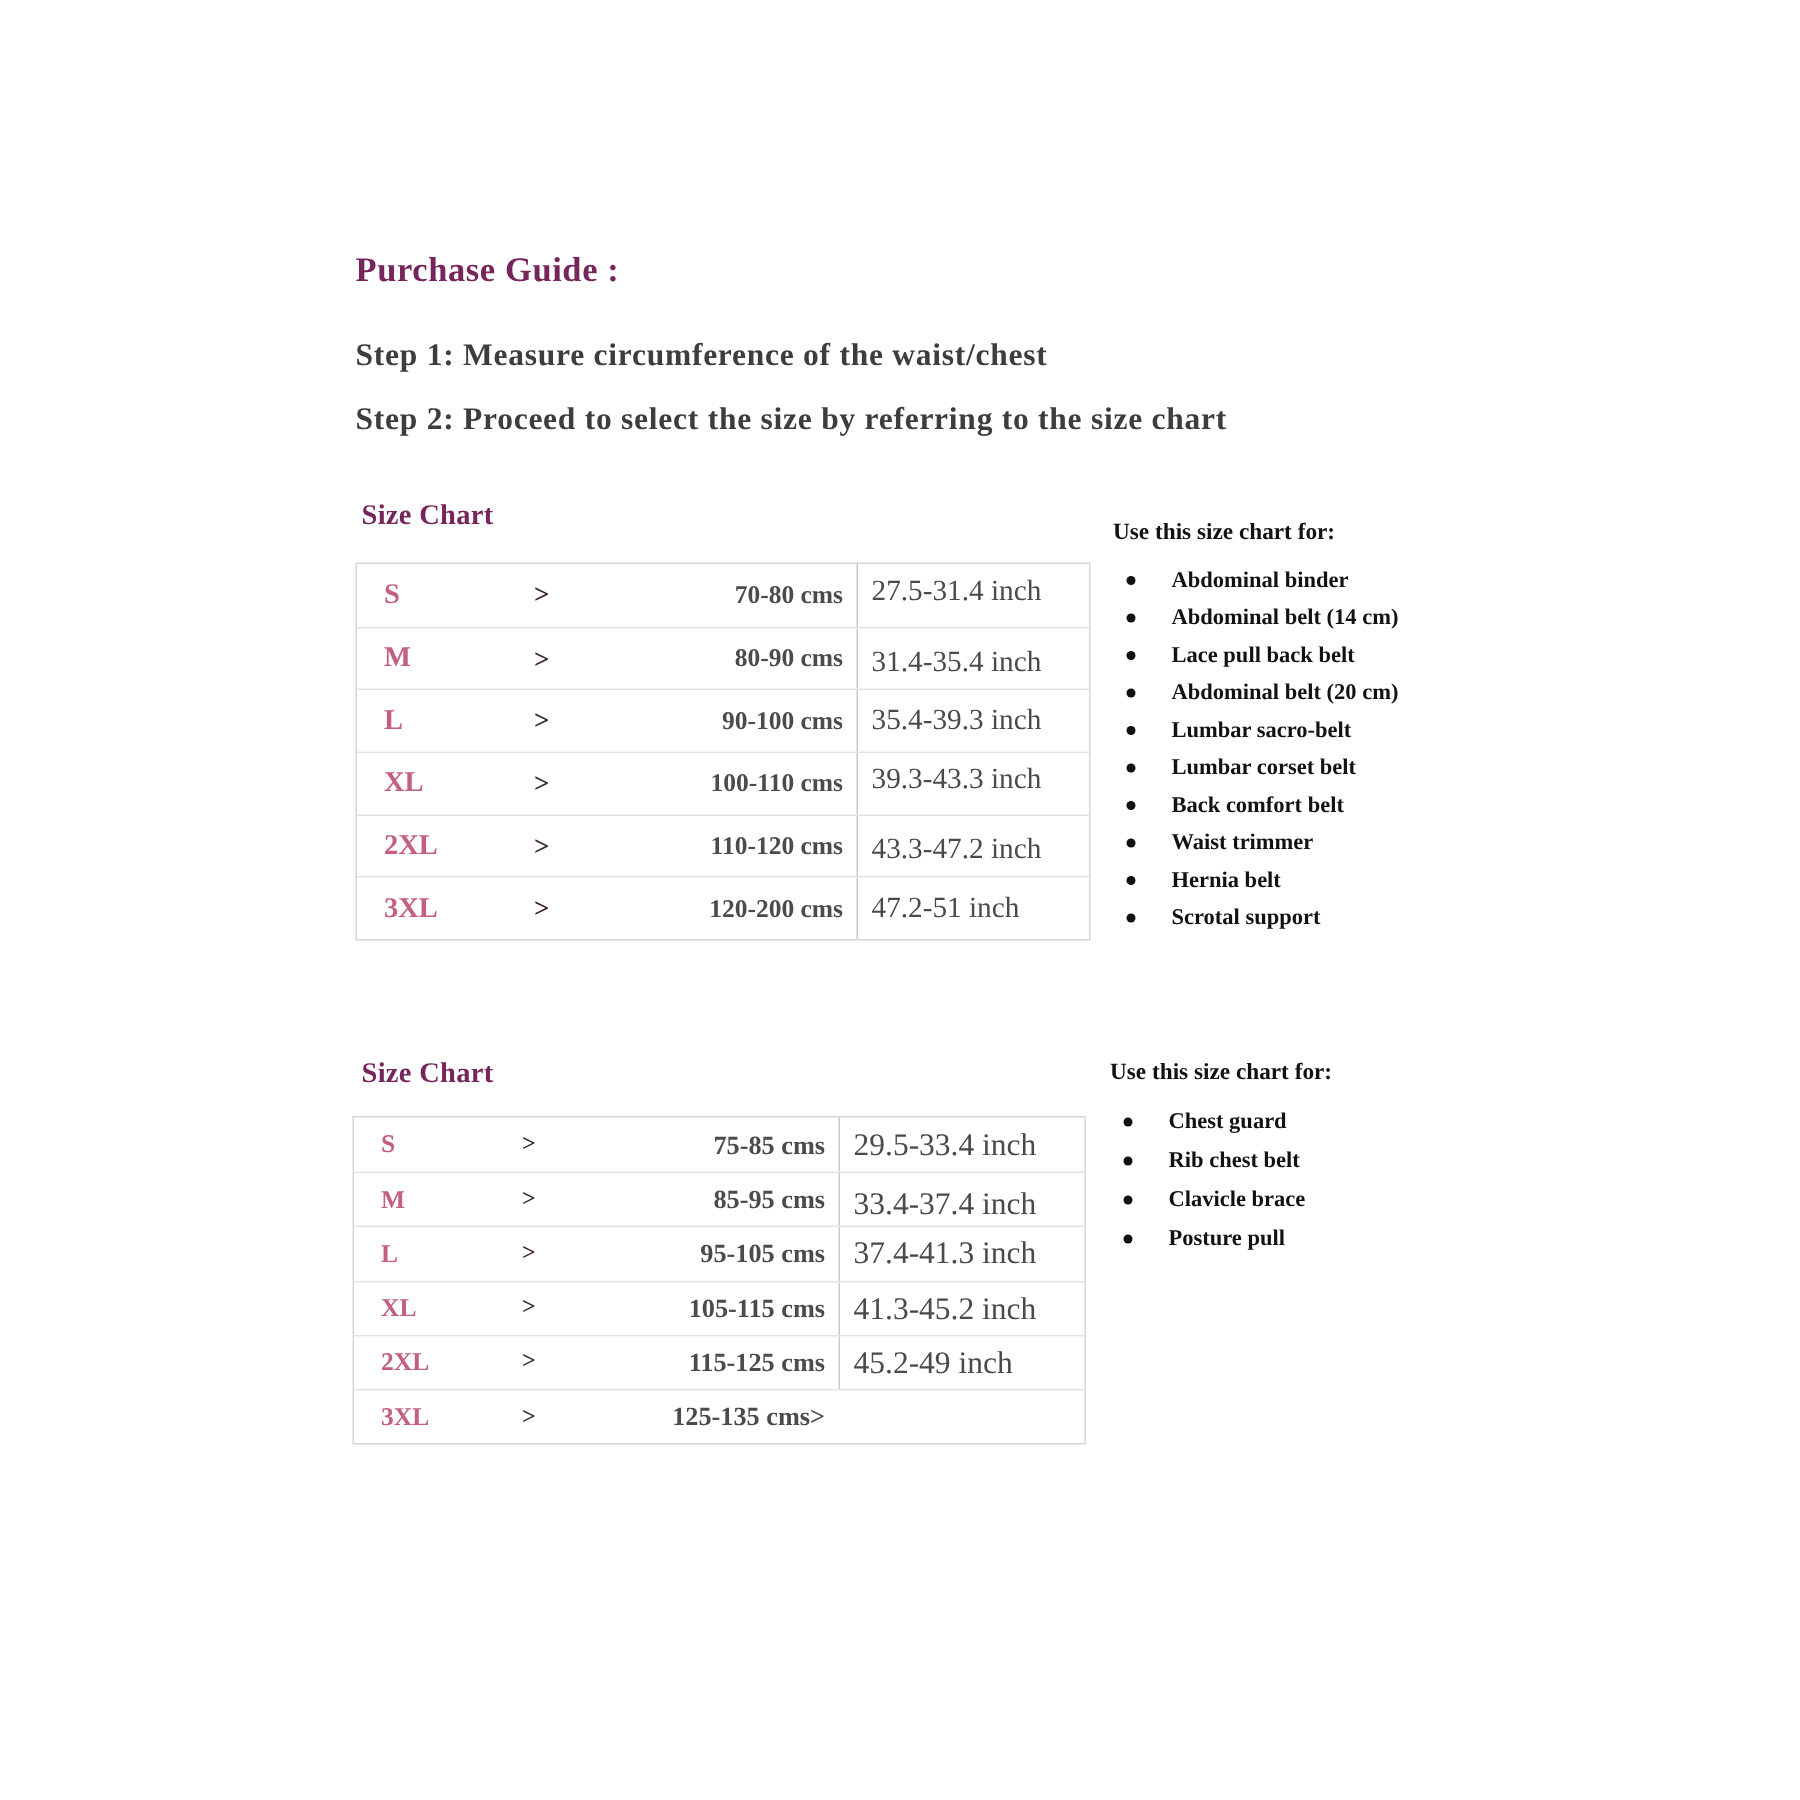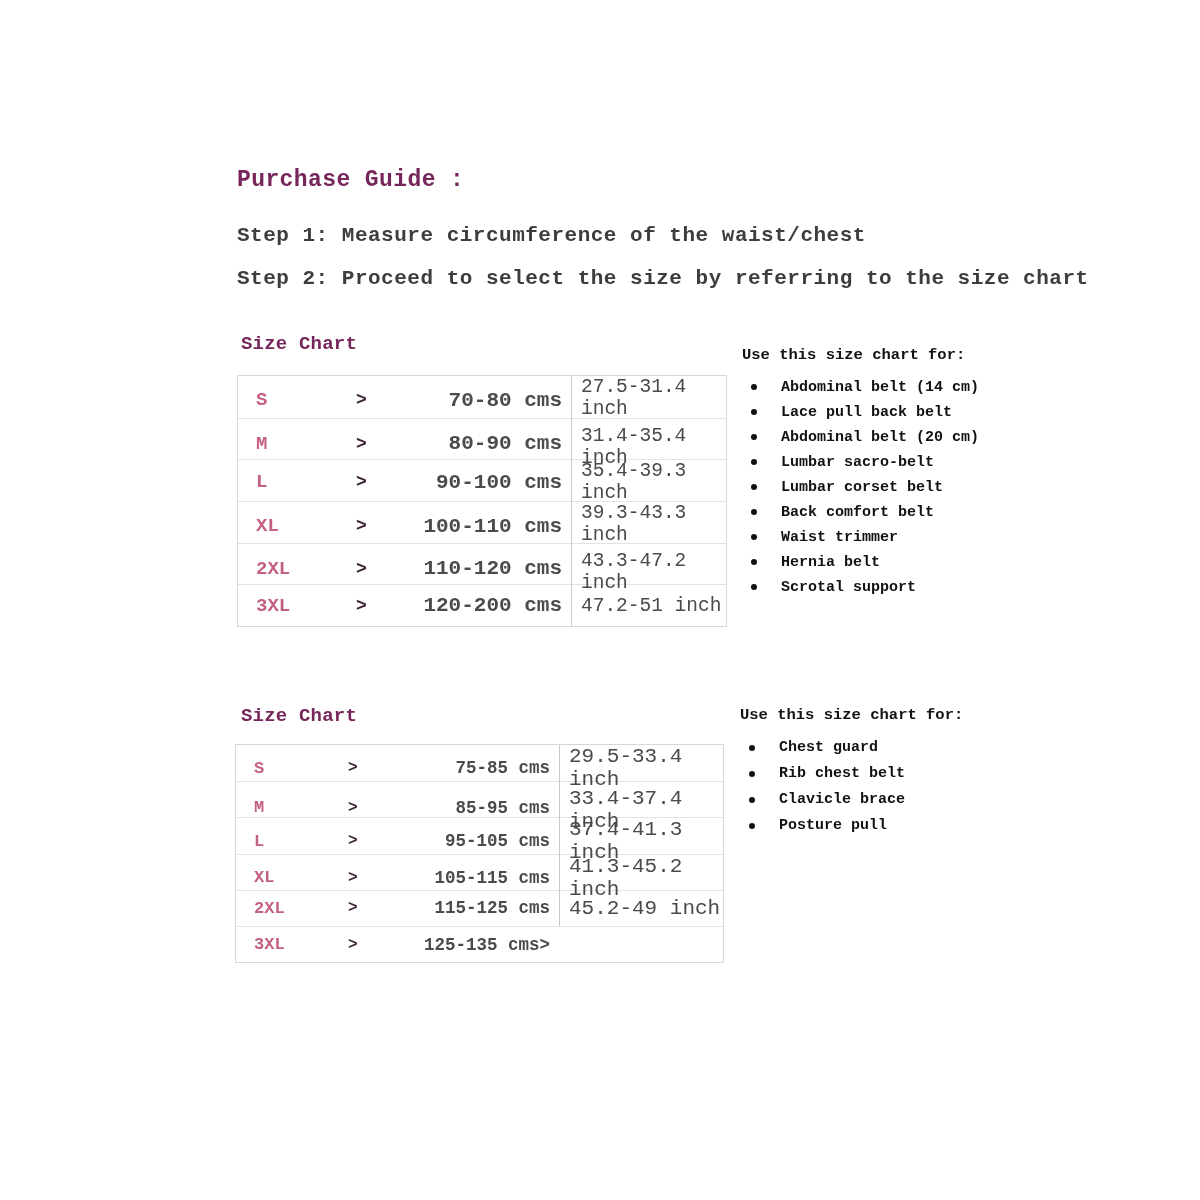--- a/index.html
+++ b/index.html
@@ -10,21 +10,21 @@
     --step-text:#3d3d3d;
     --list-text:#121212;
     --border:#d7d7d7;
     --row-border:#e3e3e3;
     --inch-border:#c9c9c9;
   }
   *{box-sizing:border-box;}
   html,body{margin:0;padding:0;background:#fff;}
   .canvas{
     position:relative;width:1200px;height:1200px;background:#ffffff;
-    font-family:Liberation Mono, monospace;overflow:hidden;
+    font-family:Liberation Serif, serif;overflow:hidden;
   }
   .pg-title{
     position:absolute;left:237px;top:167px;margin:0;
     font-size:23px;font-weight:600;color:var(--purple);letter-spacing:.4px;
   }
   .step{
     position:absolute;left:237px;margin:0;
     font-size:21px;font-weight:600;color:var(--step-text);letter-spacing:.5px;
   }
   .step1{top:224px;}
@@ -45,21 +45,21 @@
   .table1 .t-row{grid-template-columns:118px 40px 175px 157px;height:41.7px;}
   .table2 .t-row{grid-template-columns:112px 40px 171px 166px;height:36.2px;}
   .t-row + .t-row{border-top:1px solid var(--row-border);}
   .t-size{padding-left:18px;color:var(--pink);font-weight:700;}
   .table1 .t-size{font-size:19px;}
   .table2 .t-size{font-size:17px;}
   .t-chev{color:var(--chev);font-weight:700;}
   .table1 .t-chev{font-size:18px;}
   .table2 .t-chev{font-size:16px;}
   .t-cms{text-align:right;padding-right:9px;color:var(--tbl-text);font-weight:600;}
-  .table1 .t-cms{font-size:21px;}
+  .table1 .t-cms{font-size:17px;}
   .table2 .t-cms{font-size:17.5px;}
   .t-inch{
     border-left:1px solid var(--inch-border);align-self:stretch;
     display:flex;align-items:center;padding-left:9px;color:#4a4a4a;
   }
   .table1 .t-inch{font-size:19.5px;}
   .table2 .t-inch{font-size:21px;}
   
   .table1 .t-row:nth-child(2) .t-inch,
   .table1 .t-row:nth-child(5) .t-inch{padding-top:6px;}
@@ -127,20 +127,21 @@
       <span class="t-size">3XL</span>
       <span class="t-chev">&gt;</span>
       <span class="t-cms">120-200 cms</span>
       <span class="t-inch">47.2-51 inch</span>
     </div>
   </div>
 
   <aside class="uses uses1">
     <div class="uses-title">Use this size chart for:</div>
     <ul>
+      <li>Abdominal binder</li>
       <li>Abdominal belt (14 cm)</li>
       <li>Lace pull back belt</li>
       <li>Abdominal belt (20 cm)</li>
       <li>Lumbar sacro-belt</li>
       <li>Lumbar corset belt</li>
       <li>Back comfort belt</li>
       <li>Waist trimmer</li>
       <li>Hernia belt</li>
       <li>Scrotal support</li>
     </ul>

